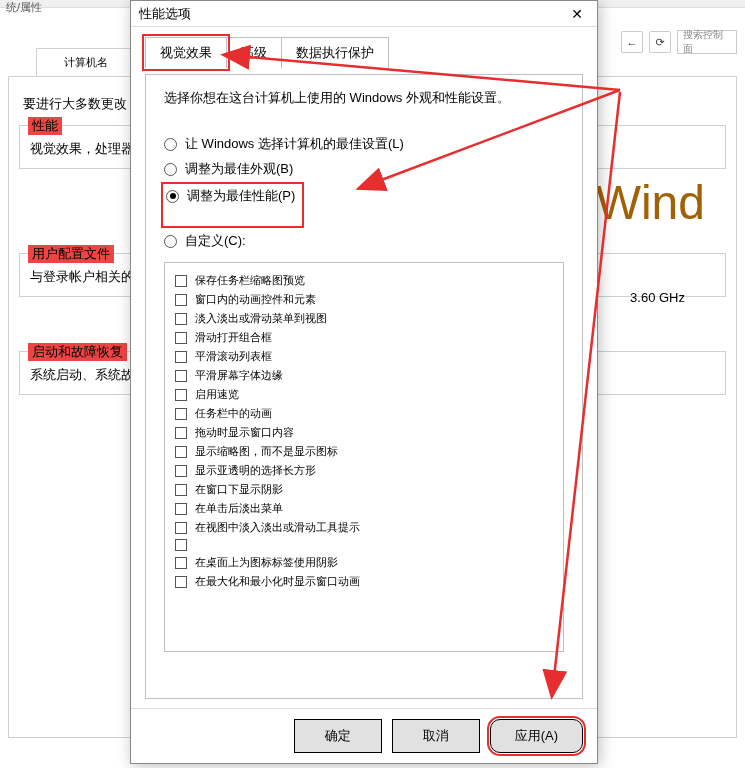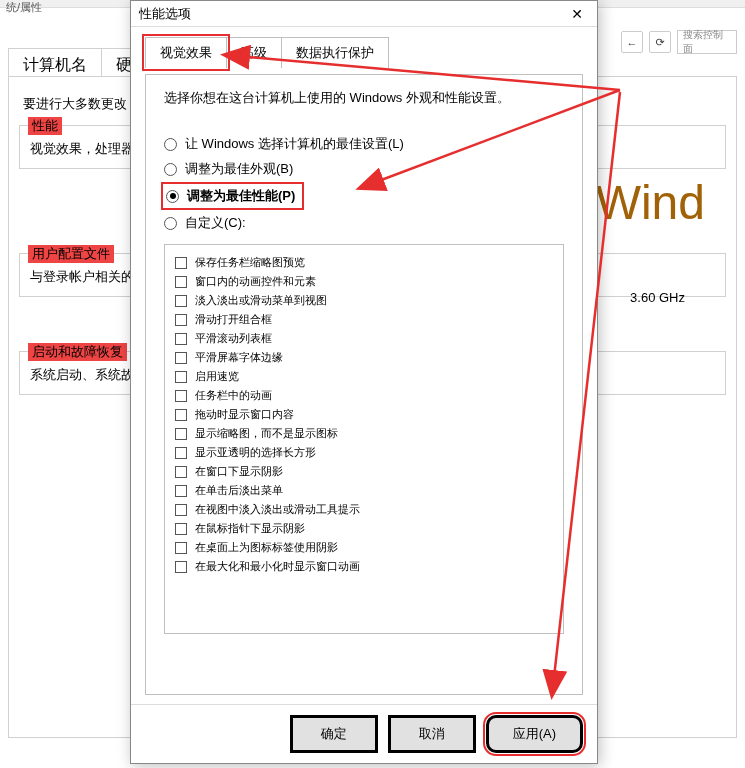--- a/index.html
+++ b/index.html
@@ -21,21 +21,21 @@
     }
     .bg-titlebar { height: 8px; background: #f0f0f0; border-bottom: 1px solid #ddd; color:#555; padding-left:6px; font-size:11px;}
     .bg-toolbar {
       position:absolute; right:8px; top:30px; display:flex; gap:6px; align-items:center; font-size:12px; color:#333;
     }
     .bg-toolbar .icon { width:22px; height:22px; border:1px solid #ccc; border-radius:2px; display:flex; align-items:center; justify-content:center; font-size:11px;}
     .bg-searchbox { border:1px solid #ccc; height:24px; width:60px; padding:0 5px; color:#888; font-size:10px; display:flex; align-items:center;}
     .bg-tabs {
       position:absolute; left:8px; top:48px; display:flex;
     }
-    .bg-tab { border:1px solid #d0d0d0; border-bottom:none; padding:6px 14px; font-size:16px; background:#fff; margin-right:-1px;}
+    .bg-tab { border:1px solid #d0d0d0; border-bottom:none; padding:6px 27px; font-size:11px; background:#fff; margin-right:-1px;margin-left:28px;}
     .bg-content { position:absolute; left:8px; right:8px; top:76px; bottom:30px; border:1px solid #d0d0d0; background:#fff; padding:12px 10px;}
     .bg-text { color:#000; font-size:13px; margin:6px 0 12px 4px; }
     .bg-group { border:1px solid #d0d0d0; padding:14px 10px 10px 10px; margin:6px 0 18px 0; position:relative; font-size:13px;}
     .bg-group-title { position:absolute; top:-9px; left:8px; background:#ef4444; padding:0 4px; font-size:13px;}
     .bg-right { position:absolute; right:40px; top:175px; font-size:48px; color:#a16207; font-weight:400; }
     .bg-cpu { position:absolute; right:60px; top:290px; font-size:13px;}
     
     .dialog {
       position: absolute;
       left: 130px;
@@ -56,26 +56,26 @@
     .tabs { display:flex; margin-bottom:6px; }
     .tab { border:1px solid #c0c0c0; padding:6px 14px; font-size:13px; background:#fff; border-bottom:none; margin-right:-1px;}
     .tab.active { position:relative; z-index:2; background:#fff; }
     .tab-highlight { outline:2px solid #e62e2e; outline-offset:1px; }
     .tab-panel { border:1px solid #c0c0c0; padding:14px 18px 10px 18px; height:calc(100% - 40px); }
     .desc { font-size:13px; margin-bottom:28px; }
     .radio-group { margin-bottom:12px; }
     .radio-row { display:flex; align-items:center; font-size:13px; margin:7px 0; }
     .radio { width:13px; height:13px; border:1px solid #555; border-radius:50%; margin-right:8px; display:inline-flex; align-items:center; justify-content:center; background:#fff;}
     .radio.checked::after { content:""; width:6px; height:6px; border-radius:50%; background:#000; }
-    .radio-highlight { outline:2px solid #e62e2e; outline-offset:1px; padding:2px 6px 2px 2px; display:inline-flex; align-items:center;font-weight:bold; }
+    .radio-highlight { outline:2px solid #e62e2e; outline-offset:1px; padding:2px 6px 20px 2px; display:inline-flex; align-items:center; }
     .checklist { border:1px solid #c0c0c0; padding:6px 10px; height:390px; overflow:auto; }
     .check-row { display:flex; align-items:center; font-size:11px; margin:4px 0; }
     .checkbox { width:12px; height:12px; border:1px solid #555; margin-right:8px; background:#fff; flex-shrink:0;}
     .dlg-buttons { display:flex; justify-content:flex-end; gap:10px; padding:10px 14px; border-top:1px solid #ddd;}
-    .btn { border:3px solid #000000; background:#e1e1e1; padding:7px 24px; font-size:13px; font-family:inherit; min-width:88px; text-align:center;}
+    .btn { border:1px solid #000000; background:#e1e1e1; padding:7px 24px; font-size:13px; font-family:inherit; min-width:88px; text-align:center;}
     .btn-highlight { outline:2px solid #e62e2e; outline-offset:1px;border-radius:10px; }
     
     svg.arrows { position:absolute; left:0; top:0; width:745px; height:768px; pointer-events:none; z-index:50;}
   </style>
 </head>
 <body>
 
 <div class="bg-window">
   <div class="bg-titlebar">统/属性</div>
   <div class="bg-toolbar">
@@ -193,21 +193,20 @@
         <div class="check-row">
             <span class="checkbox"></span>
             <span>在单击后淡出菜单</span>
           </div>
         <div class="check-row">
             <span class="checkbox"></span>
             <span>在视图中淡入淡出或滑动工具提示</span>
           </div>
         <div class="check-row">
             <span class="checkbox"></span>
-            <span>在鼠标指针下显示阴影</span>
           </div>
         <div class="check-row">
             <span class="checkbox"></span>
             <span>在桌面上为图标标签使用阴影</span>
           </div>
         <div class="check-row">
             <span class="checkbox"></span>
             <span>在最大化和最小化时显示窗口动画</span>
           </div>
       </div>

